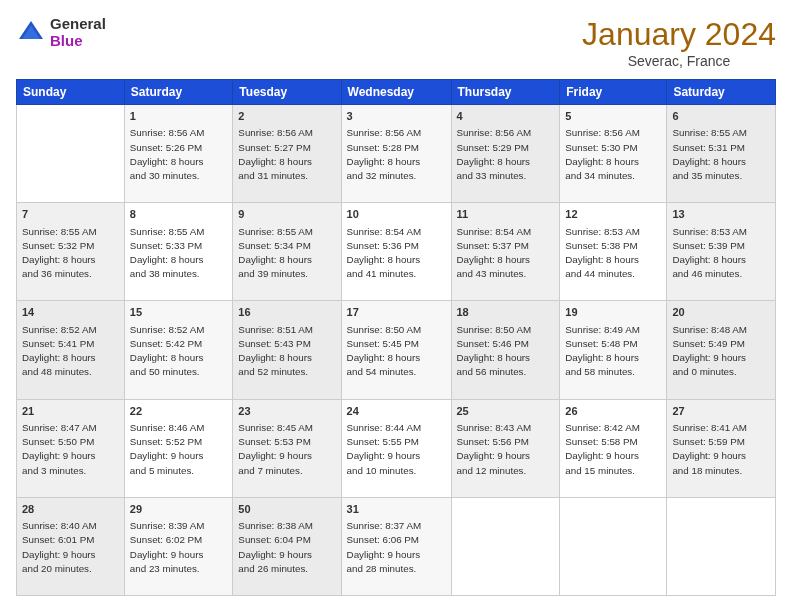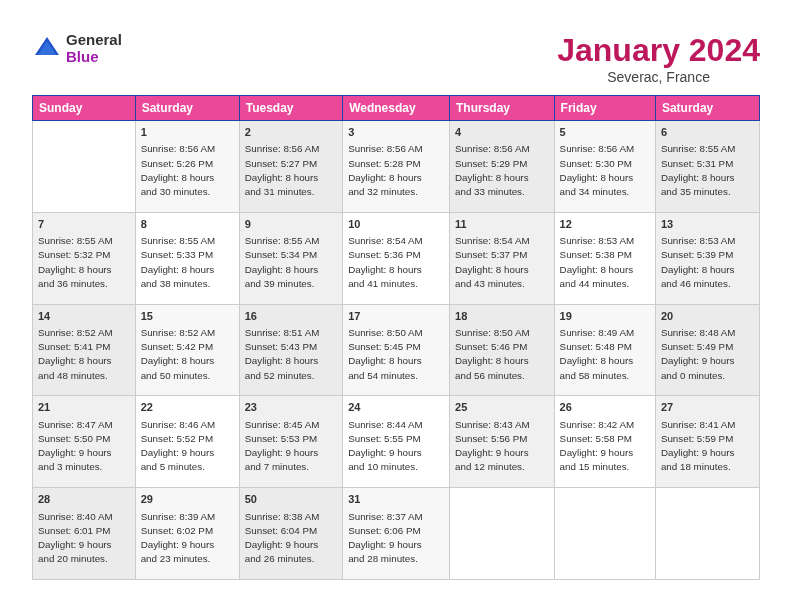--- a/index.html
+++ b/index.html
@@ -6,21 +6,21 @@
     body {
       font-family: Arial, sans-serif;
       background: #fff;
       width: 792px;
       height: 612px;
       overflow: hidden;
     }
     .page {
       width: 792px;
       height: 612px;
-      padding: 32px;
+      padding: 16px;
       display: flex;
       flex-direction: column;
     }
     .header {
       display: flex;
       justify-content: space-between;
       align-items: flex-start;
       margin-bottom: 10px;
     }
     .logo {
@@ -45,36 +45,36 @@
     }
     .logo-icon {
       width: 30px;
       height: 30px;
     }
     .title-block {
       text-align: right;
     }
     .month-title {
       font-size: 32px;
-      font-weight: bold;
-      color: #be185d;
+      font-weight: normal;
+      color: #a16207;
     }
     .location {
       font-size: 14px;
       color: #444;
       text-align: center;
     }
     .calendar-table {
       width: 100%;
       border-collapse: collapse;
       flex: 1;
       font-size: 10.5px;
     }
     .calendar-table thead tr th {
-      background-color: #ec4899;
+      background-color: #1d4ed8;
       color: #fff;
       text-align: left;
       padding: 5px 6px;
       font-size: 12px;
       font-weight: bold;
       border: 1px solid #1a44aa;
     }
     .calendar-table tbody tr td {
       border: 1px solid #ccc;
       vertical-align: top;

